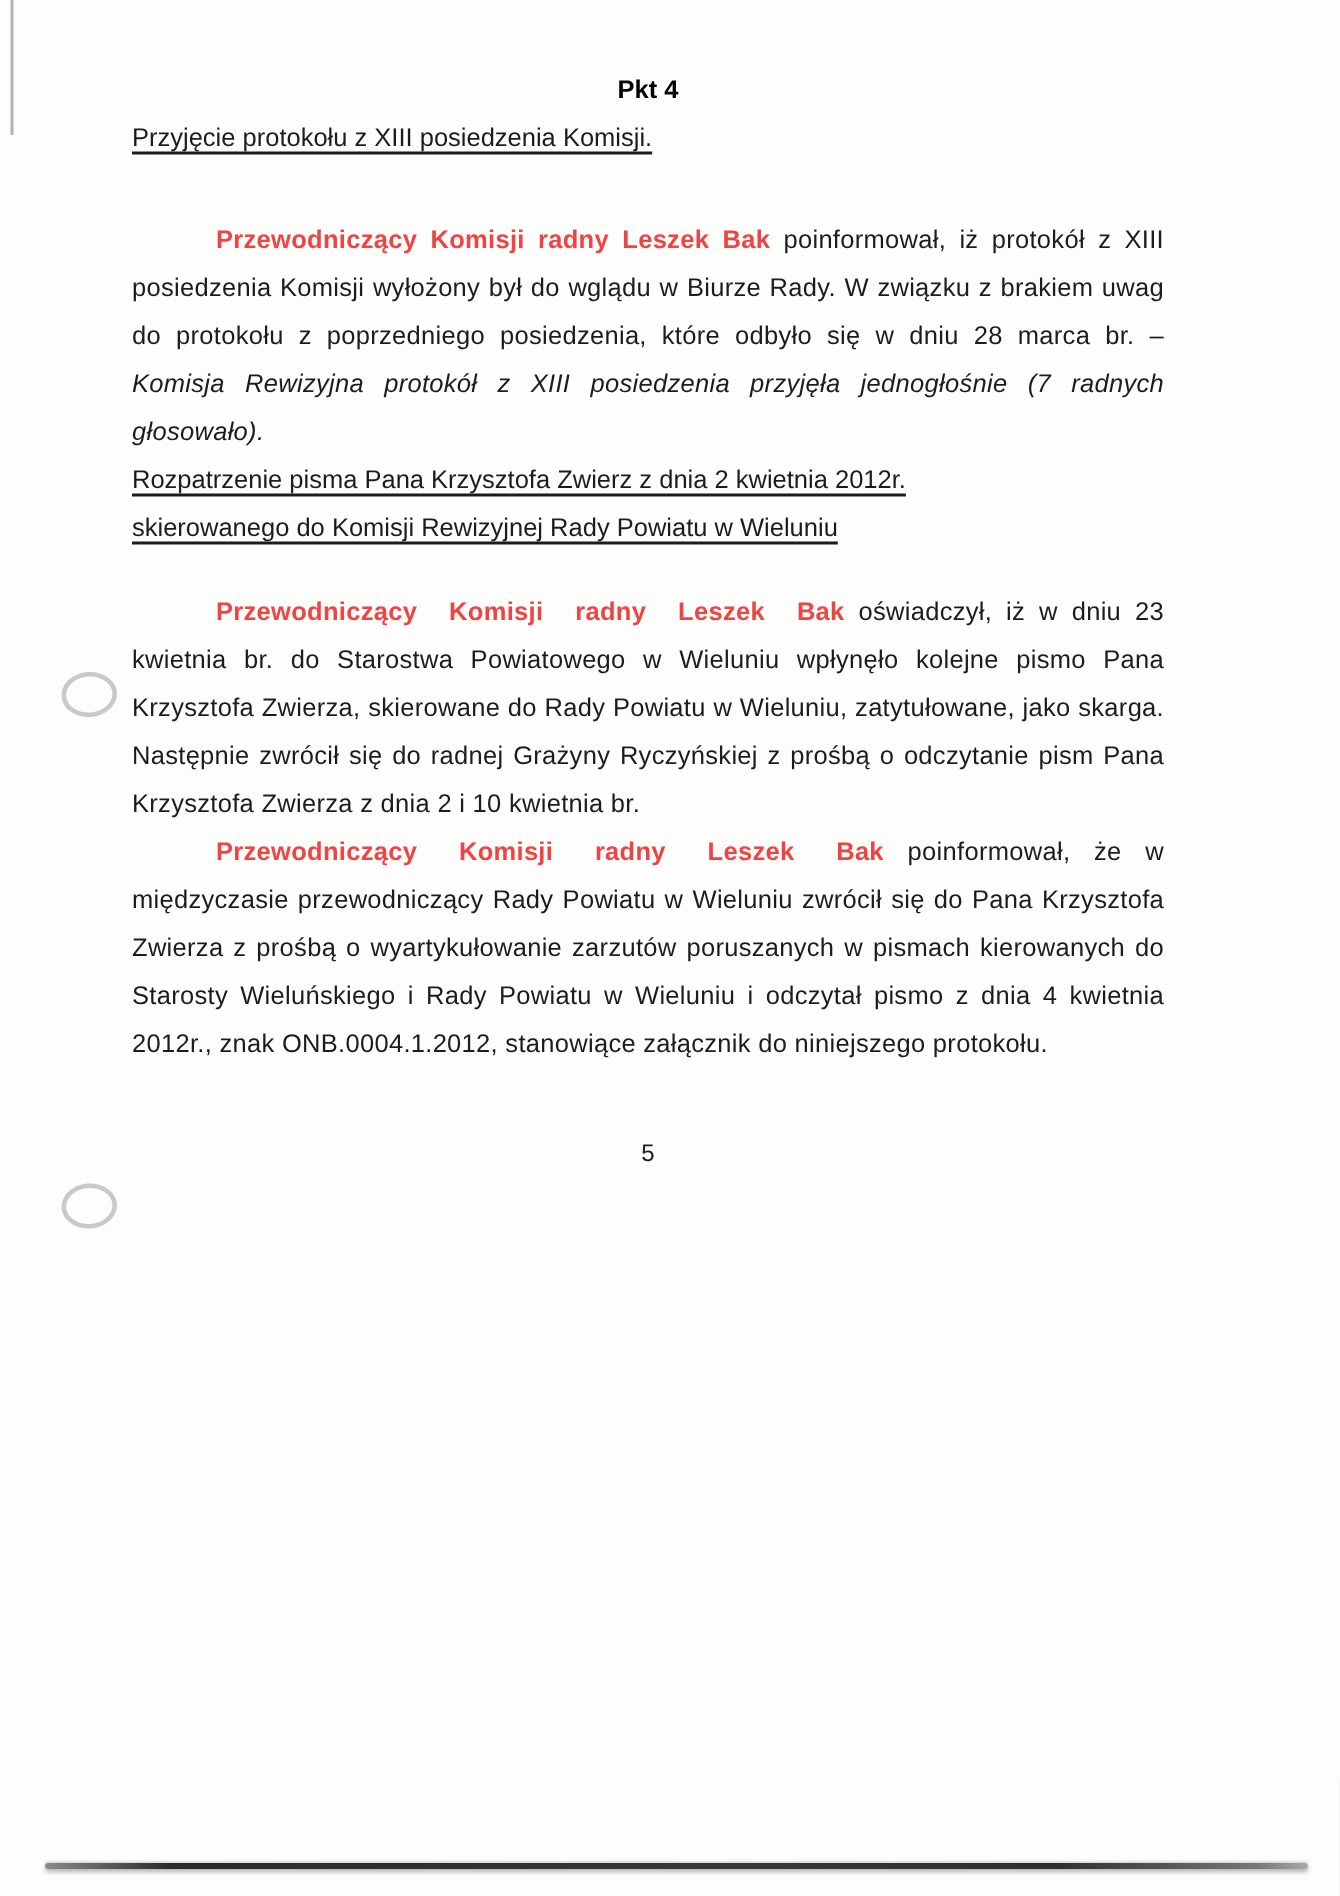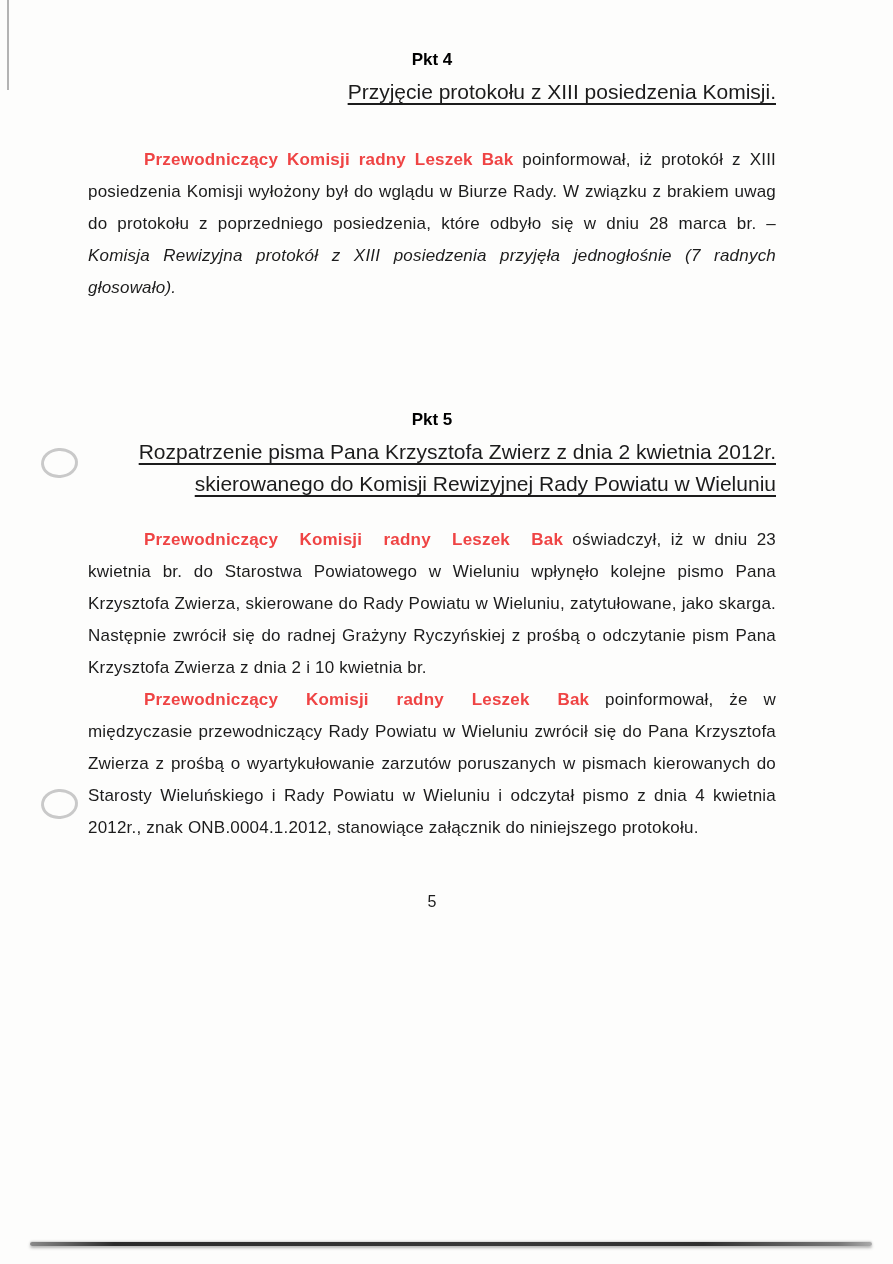--- a/index.html
+++ b/index.html
@@ -51,22 +51,22 @@
     padding-top: 44px;
   }
   .pkt-title {
     text-align: center;
     font-weight: bold;
     font-size: 17px;
     line-height: 32px;
     color: #000;
   }
   .subtitle {
-    text-align: right;
-    font-size: 21px;
+    text-align: left;
+    font-size: 17px;
     line-height: 32px;
   }
   .u {
     text-decoration: underline;
     text-underline-offset: 4px;
     text-decoration-thickness: 1.5px;
   }
   .para {
     font-size: 17px;
     line-height: 32px;
@@ -101,21 +101,20 @@
   <div class="scan-line"></div>
 
   <div class="content">
 
     <div class="pkt-title">Pkt 4</div>
 
     <div class="subtitle"><span class="u">Przyjęcie protokołu z XIII posiedzenia Komisji.</span></div>
 
     <p class="para indent mt-para1"><span class="b">Przewodniczący Komisji radny Leszek Bak</span><span> poinformował, iż protokół z XIII posiedzenia Komisji wyłożony był do wglądu w Biurze Rady. W związku z brakiem uwag do protokołu z poprzedniego posiedzenia, które odbyło się w dniu 28 marca br. – </span><span class="i">Komisja Rewizyjna protokół z XIII posiedzenia przyjęła jednogłośnie (7 radnych głosowało).</span></p>
 
-    <div class="pkt-title mt-pkt5">Pkt 5</div>
 
     <div class="subtitle"><span class="u">Rozpatrzenie pisma Pana Krzysztofa Zwierz z dnia 2 kwietnia 2012r.</span></div>
     <div class="subtitle"><span class="u">skierowanego do Komisji Rewizyjnej Rady Powiatu w Wieluniu</span></div>
 
     <p class="para indent mt-para2"><span class="b wide">Przewodniczący Komisji radny Leszek Bak</span><span> oświadczył, iż w dniu 23 kwietnia br. do Starostwa Powiatowego w Wieluniu wpłynęło kolejne pismo Pana Krzysztofa Zwierza, skierowane do Rady Powiatu w Wieluniu, zatytułowane, jako skarga. Następnie zwrócił się do radnej Grażyny Ryczyńskiej z prośbą o odczytanie pism Pana Krzysztofa Zwierza z dnia 2 i 10 kwietnia br.</span></p>
 
 
     <p class="para indent"><span class="b wide">Przewodniczący Komisji radny Leszek Bak</span><span> poinformował, że w międzyczasie przewodniczący Rady Powiatu w Wieluniu zwrócił się do Pana Krzysztofa Zwierza z prośbą o wyartykułowanie zarzutów poruszanych w pismach kierowanych do Starosty Wieluńskiego i Rady Powiatu w Wieluniu i odczytał pismo z dnia 4 kwietnia 2012r., znak ONB.0004.1.2012, stanowiące załącznik do niniejszego protokołu.</span></p>
 
 

